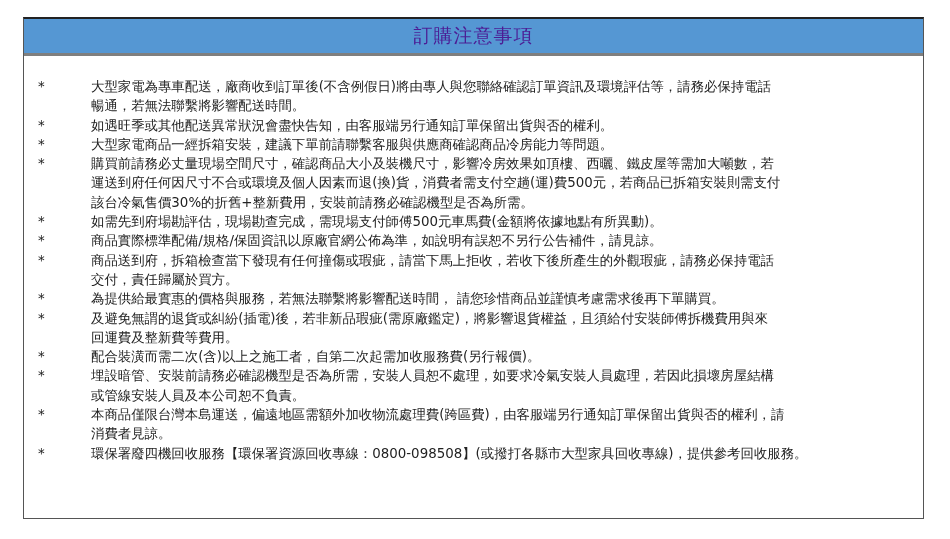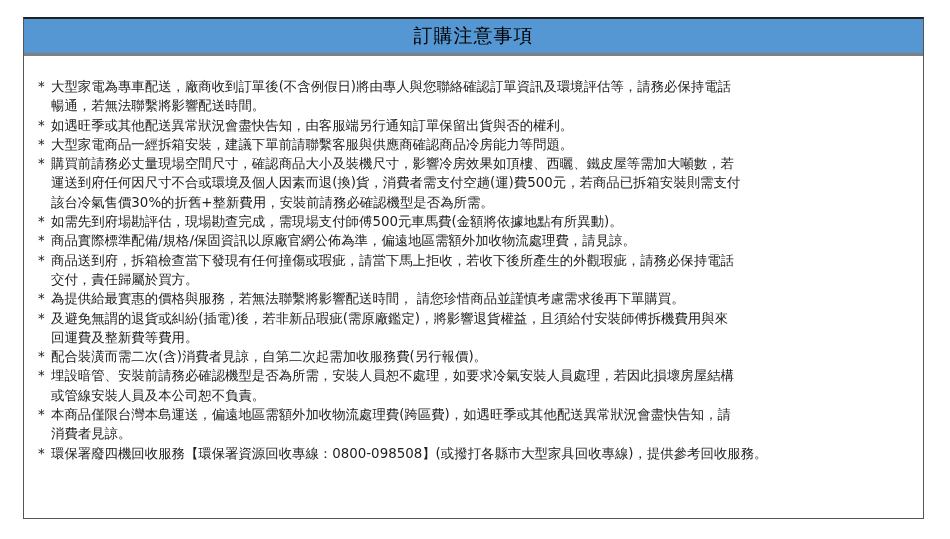--- a/index.html
+++ b/index.html
@@ -23,21 +23,21 @@
   }
   .notice-header {
     height: 34px;
     background: #5597d3;
     border-bottom: 3px solid #7f7f7f;
     display: flex;
     align-items: center;
     justify-content: center;
   }
   .notice-title {
-    color: #000000;
+    color: #4c1d95;
     font-family: Liberation Sans, sans-serif;
     font-size: 19px;
     letter-spacing: 1px;
     font-weight: normal;
   }
   .notice-body {
     padding: 21px 0 0 14px;
     font-family: "DejaVu Sans", sans-serif;
     font-size: 13.4px;
     line-height: 19.3px;
@@ -53,20 +53,21 @@
     width: 890px;
   }
   .bullet {
     width: 13px;
     flex: 0 0 13px;
     text-align: left;
   }
   .item-text {
     flex: 1;
     white-space: pre-line;
+    margin-left: 40px;
   }
 </style>
 </head>
 <body>
 
 <div class="notice-box">
   <div class="notice-header">
     <span class="notice-title">訂購注意事項</span>
   </div>
   <div class="notice-body">
@@ -89,48 +90,48 @@
           <span class="item-text">購買前請務必丈量現場空間尺寸，確認商品大小及裝機尺寸，影響冷房效果如頂樓、西曬、鐵皮屋等需加大噸數，若
 運送到府任何因尺寸不合或環境及個人因素而退(換)貨，消費者需支付空趟(運)費500元，若商品已拆箱安裝則需支付
 該台冷氣售價30%的折舊+整新費用，安裝前請務必確認機型是否為所需。</span>
         </li>
       <li class="notice-item">
           <span class="bullet">*</span>
           <span class="item-text">如需先到府場勘評估，現場勘查完成，需現場支付師傅500元車馬費(金額將依據地點有所異動)。</span>
         </li>
       <li class="notice-item">
           <span class="bullet">*</span>
-          <span class="item-text">商品實際標準配備/規格/保固資訊以原廠官網公佈為準，偏遠地區需額外加收物流處理費，請見諒。</span>
+          <span class="item-text">商品實際標準配備/規格/保固資訊以原廠官網公佈為準，如說明有誤恕不另行公告補件，請見諒。</span>
         </li>
       <li class="notice-item">
           <span class="bullet">*</span>
           <span class="item-text">商品送到府，拆箱檢查當下發現有任何撞傷或瑕疵，請當下馬上拒收，若收下後所產生的外觀瑕疵，請務必保持電話
 交付，責任歸屬於買方。</span>
         </li>
       <li class="notice-item">
           <span class="bullet">*</span>
           <span class="item-text">為提供給最實惠的價格與服務，若無法聯繫將影響配送時間， 請您珍惜商品並謹慎考慮需求後再下單購買。</span>
         </li>
       <li class="notice-item">
           <span class="bullet">*</span>
           <span class="item-text">及避免無謂的退貨或糾紛(插電)後，若非新品瑕疵(需原廠鑑定)，將影響退貨權益，且須給付安裝師傅拆機費用與來
 回運費及整新費等費用。</span>
         </li>
       <li class="notice-item">
           <span class="bullet">*</span>
-          <span class="item-text">配合裝潢而需二次(含)消費者見諒，自第二次起需加收服務費(另行報價)。</span>
+          <span class="item-text">配合裝潢而需二次(含)以上之施工者，自第二次起需加收服務費(另行報價)。</span>
         </li>
       <li class="notice-item">
           <span class="bullet">*</span>
           <span class="item-text">埋設暗管、安裝前請務必確認機型是否為所需，安裝人員恕不處理，如要求冷氣安裝人員處理，若因此損壞房屋結構
 或管線安裝人員及本公司恕不負責。</span>
         </li>
       <li class="notice-item">
           <span class="bullet">*</span>
-          <span class="item-text">本商品僅限台灣本島運送，偏遠地區需額外加收物流處理費(跨區費)，如遇旺季或其他配送異常狀況會盡快告知，請
+          <span class="item-text">本商品僅限台灣本島運送，偏遠地區需額外加收物流處理費(跨區費)，由客服端另行通知訂單保留出貨與否的權利，請
 消費者見諒。</span>
         </li>
       <li class="notice-item">
           <span class="bullet">*</span>
           <span class="item-text">環保署廢四機回收服務【環保署資源回收專線：0800-098508】(或撥打各縣市大型家具回收專線)，提供參考回收服務。</span>
         </li>
     </ul>
   </div>
 </div>
 

